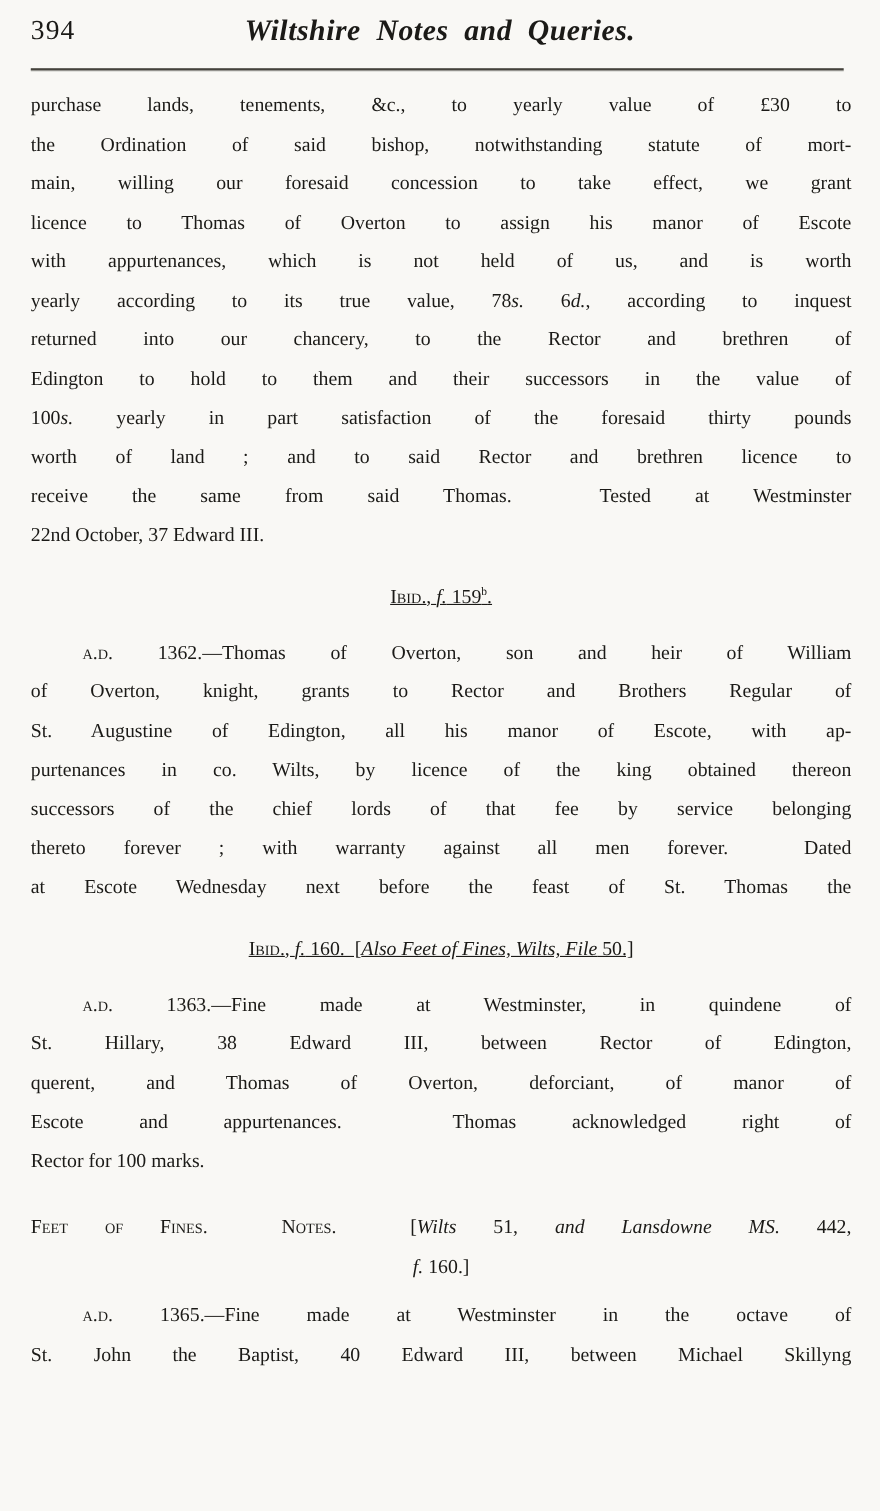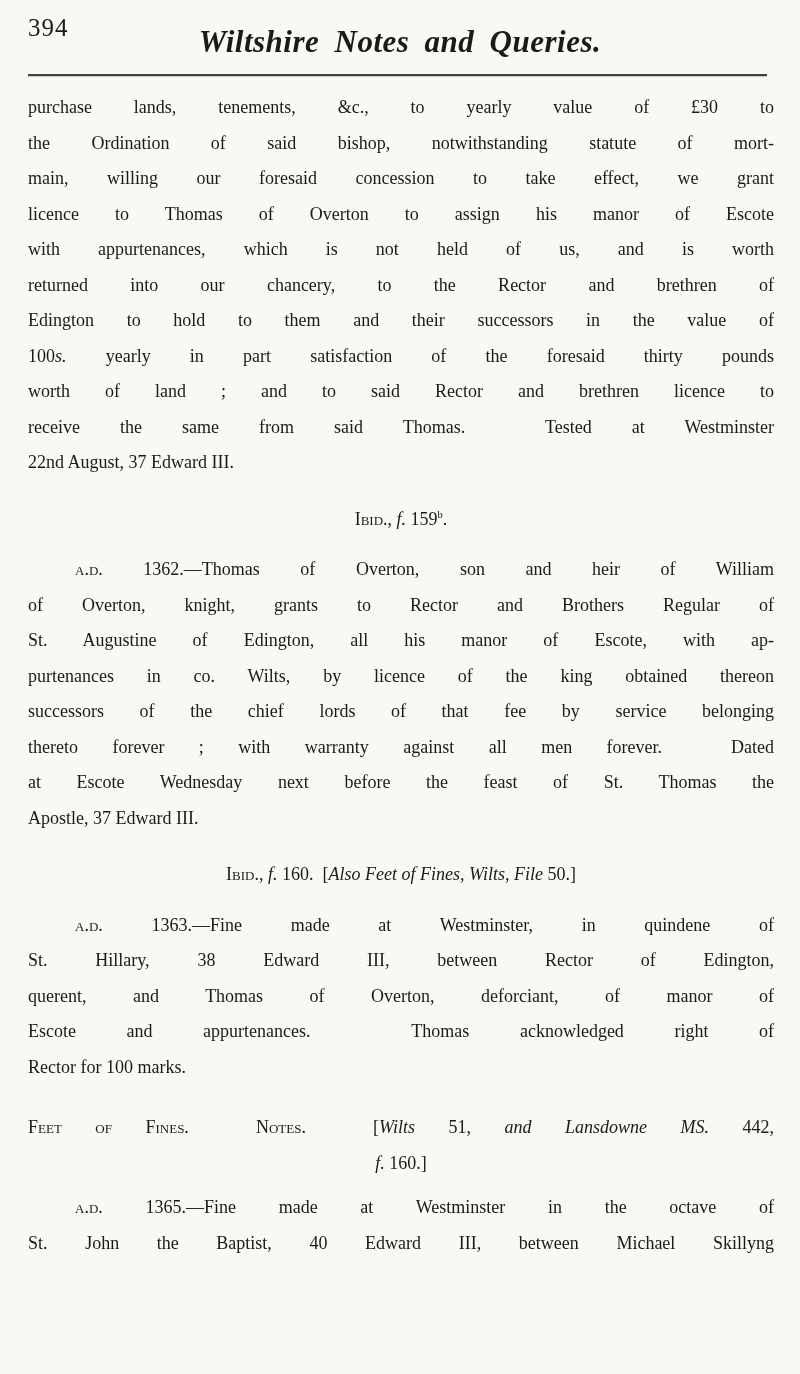--- a/index.html
+++ b/index.html
@@ -13,34 +13,34 @@
     background: #f9f8f5;
     color: #1b1a17;
     font-family: "Liberation Serif", "DejaVu Serif", serif;
     overflow: hidden;
     box-sizing: border-box;
   }
   
   .header {
     position: relative;
     height: 50px;
-    padding-top: 24px;
+    padding-top: 12px;
   }
   .page-number {
     position: absolute;
     left: 28px;
     top: 14px;
     font-size: 25px;
     letter-spacing: 1px;
   }
   .running-title {
     text-align: center;
     font-style: italic;
     font-weight: bold;
-    font-size: 31px;
+    font-size: 27px;
     word-spacing: 7px;
     letter-spacing: 0.5px;
   }
   .header-rule {
     height: 0;
     border-top: 2px solid #45423c;
     margin: 0 33px 0 28px;
     box-shadow: 0 1px 0 rgba(69,66,60,0.25);
   }
   
@@ -55,20 +55,21 @@
     white-space: normal;
   }
   .paragraph .line.last {
     text-align-last: left;
   }
   .paragraph.indent .line:first-child {
     text-indent: 47px;
   }
   .block.heading-center {
     margin: 21px 0 15px 0;
+    text-decoration: underline;
   }
   .heading-center .line {
     text-align: center;
     text-align-last: center;
   }
   .block.heading-spread {
     margin: 25px 0 9px 0;
   }
   .heading-spread .line {
     text-align: justify;
@@ -98,39 +99,39 @@
     <div class="running-title">Wiltshire Notes and Queries.</div>
   </div>
   <div class="header-rule"></div>
   <div class="page-body">
       <div class="block paragraph">
         <div class="line">purchase lands, tenements, &amp;c., to yearly value of £30 to</div>
         <div class="line">the Ordination of said bishop, notwithstanding statute of mort-</div>
         <div class="line">main, willing our foresaid concession to take effect, we grant</div>
         <div class="line">licence to Thomas of Overton to assign his manor of Escote</div>
         <div class="line">with appurtenances, which is not held of us, and is worth</div>
+        <div class="line">yearly according to its true value, 78<i>s.</i> 6<i>d.</i>, according to inquest</div>
         <div class="line">returned into our chancery, to the Rector and brethren of</div>
         <div class="line">Edington to hold to them and their successors in the value of</div>
         <div class="line">100<i>s.</i> yearly in part satisfaction of the foresaid thirty pounds</div>
         <div class="line">worth of land ; and to said Rector and brethren licence to</div>
         <div class="line">receive the same from said Thomas.&nbsp; Tested at Westminster</div>
-        <div class="line last">22nd August, 37 Edward III.</div>
+        <div class="line last">22nd October, 37 Edward III.</div>
       </div>
       <div class="block heading-center">
         <div class="line last"><span class="sc">Ibid.</span>, <i>f.</i> 159<sup>b</sup>.</div>
       </div>
       <div class="block paragraph indent">
         <div class="line"><span class="sc">a.d.</span> 1362.—Thomas of Overton, son and heir of William</div>
         <div class="line">of Overton, knight, grants to Rector and Brothers Regular of</div>
         <div class="line">St. Augustine of Edington, all his manor of Escote, with ap-</div>
         <div class="line">purtenances in co. Wilts, by licence of the king obtained thereon</div>
         <div class="line">successors of the chief lords of that fee by service belonging</div>
         <div class="line">thereto forever ; with warranty against all men forever.&nbsp; Dated</div>
         <div class="line">at Escote Wednesday next before the feast of St. Thomas the</div>
-        <div class="line last">Apostle, 37 Edward III.</div>
       </div>
       <div class="block heading-center">
         <div class="line last"><span class="sc">Ibid.</span>, <i>f.</i> 160.&nbsp; [<i>Also Feet of Fines, Wilts, File</i> 50.]</div>
       </div>
       <div class="block paragraph indent">
         <div class="line"><span class="sc">a.d.</span> 1363.—Fine made at Westminster, in quindene of</div>
         <div class="line">St. Hillary, 38 Edward III, between Rector of Edington,</div>
         <div class="line">querent, and Thomas of Overton, deforciant, of manor of</div>
         <div class="line">Escote and appurtenances.&nbsp; Thomas acknowledged right of</div>
         <div class="line last">Rector for 100 marks.</div>

